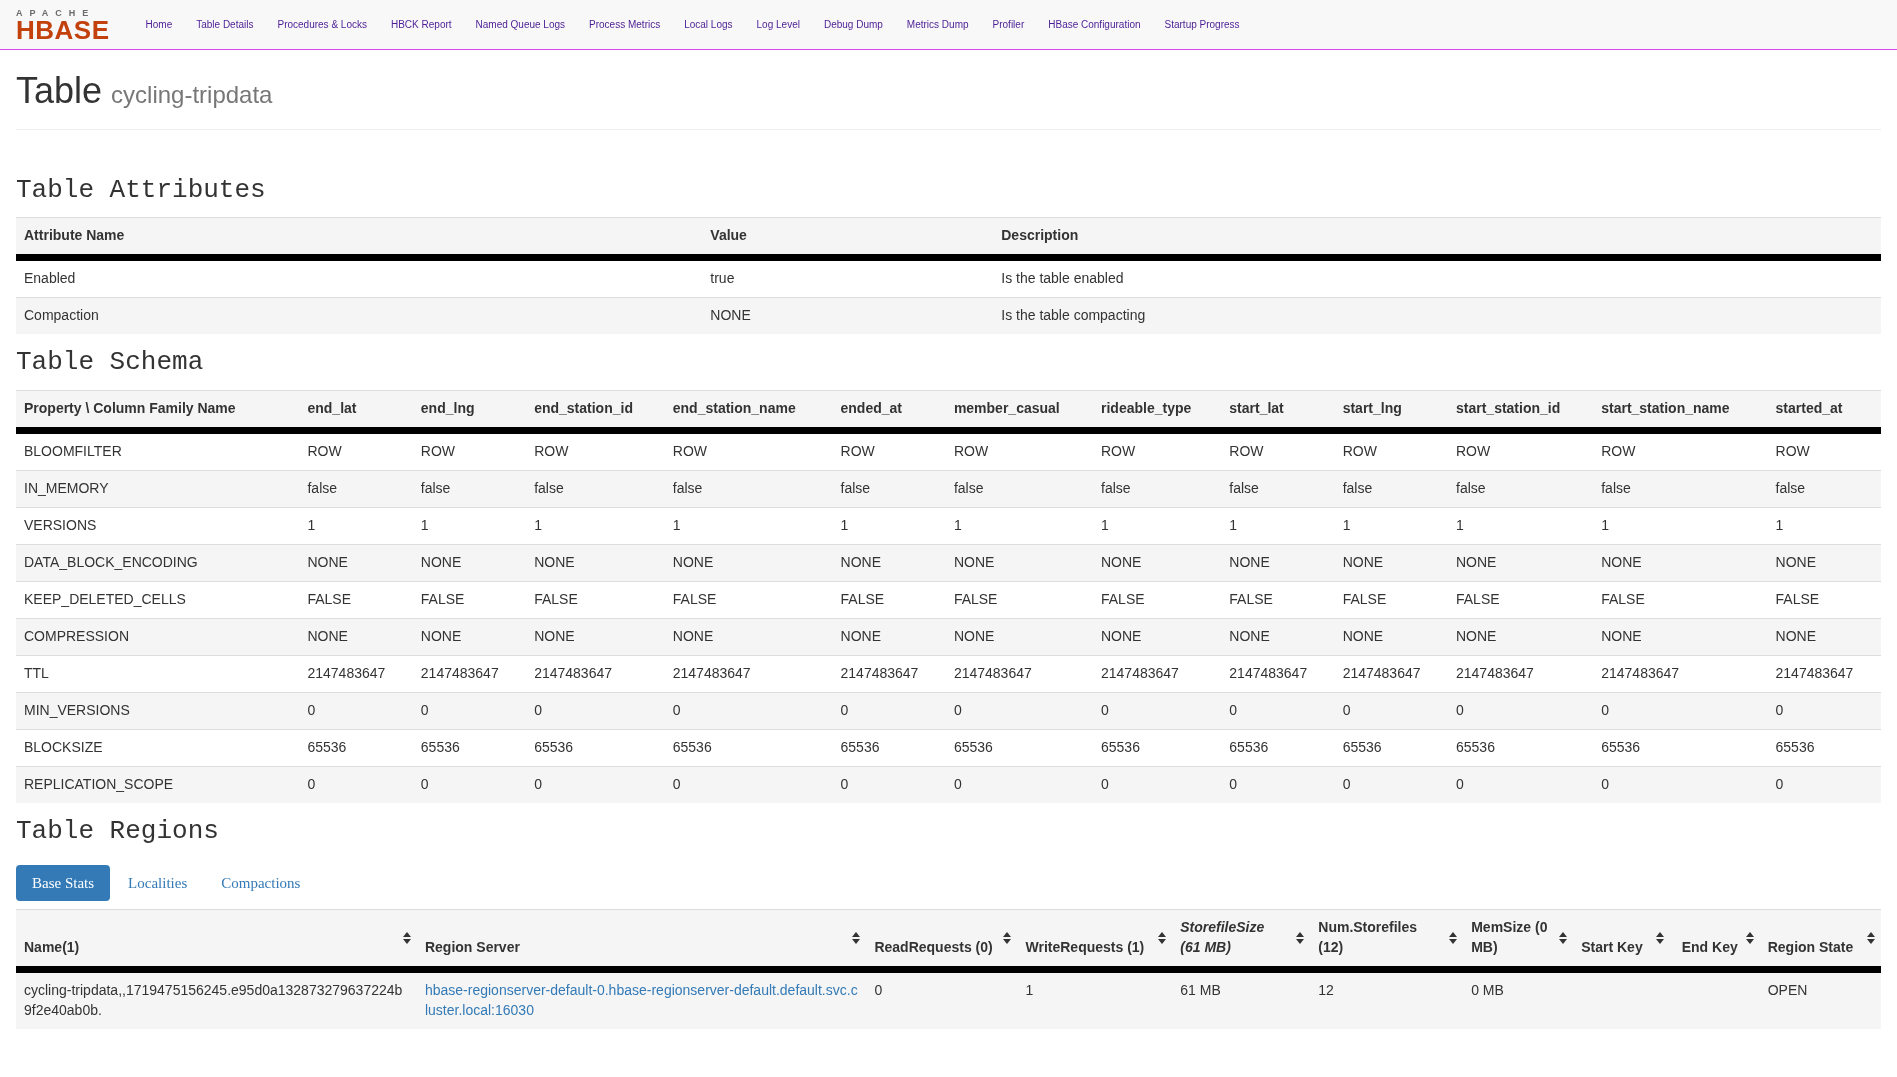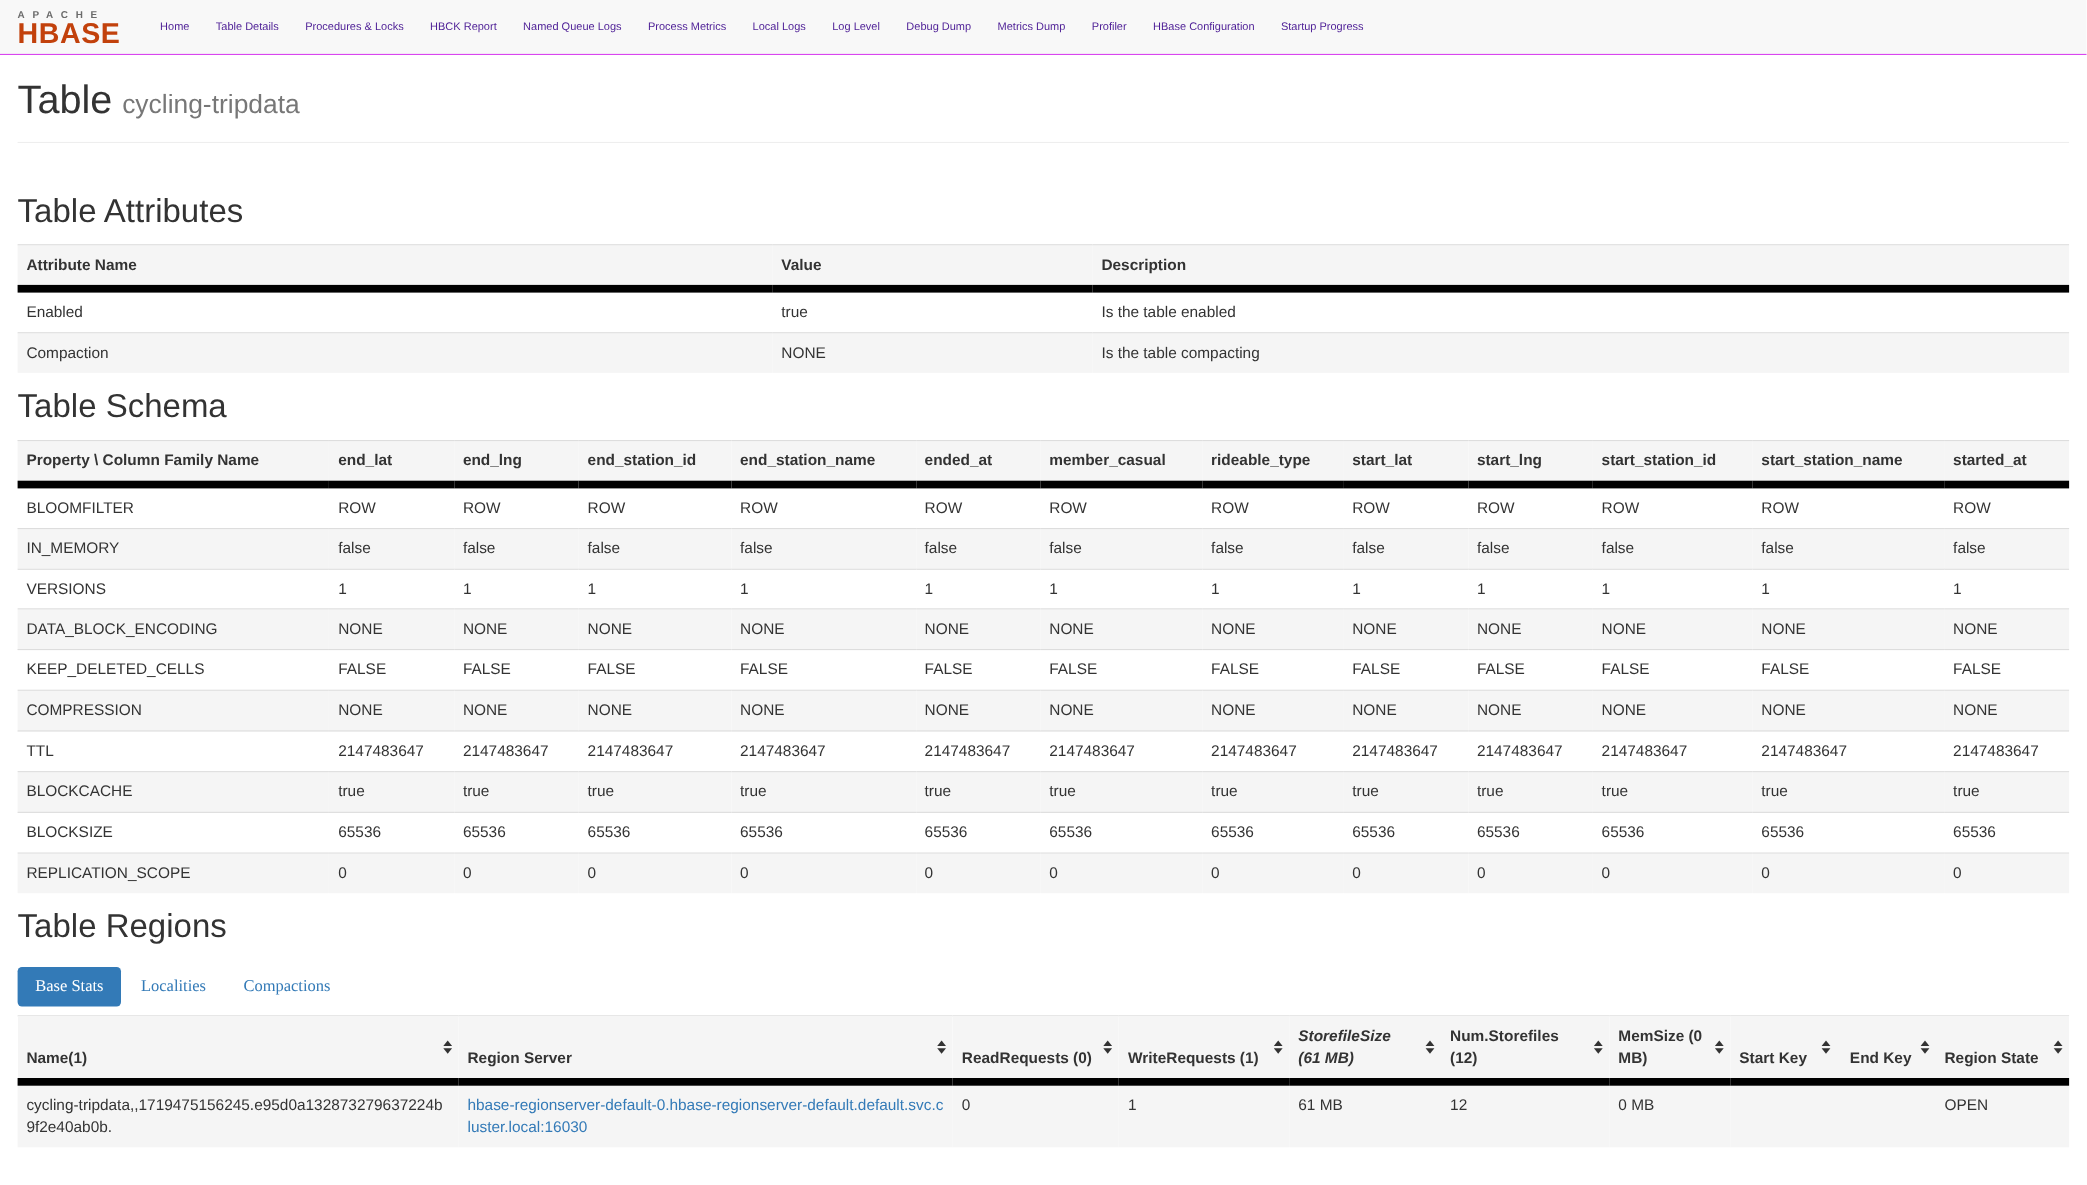--- a/index.html
+++ b/index.html
@@ -33,21 +33,21 @@
     display: block; padding: 15px 12px; font-size: 10px; line-height: 20px;
     color: #4c1d95; text-decoration: none; white-space: nowrap;
   }
 
   
   .container { padding: 0 16px; }
   h1.page-title { font-size: 36px; font-weight: 500; margin: 21px 0 10px; line-height: 1.1; }
   h1 .subtitle { font-size: 24px; font-weight: 400; color: #777; margin-left: 9px; }
   hr.title-rule { border: 0; border-top: 1px solid #eee; margin: 18px 0 0; }
 
-  h2.section-heading { font-size: 30px; font-weight: 500; margin: 14px 0 12px; line-height: 1.15; }
+  h2.section-heading { font-size: 26px; font-weight: 500; margin: 14px 0 12px; line-height: 1.15; font-family: Liberation Mono, monospace; }
   h2#attributes-heading { margin-top: 46px; }
 
   
   table.tbl { width: 100%; border-collapse: collapse; }
   table.tbl th, table.tbl td {
     padding: 8px; line-height: 1.42857; text-align: left; vertical-align: top;
   }
   table.tbl thead th {
     vertical-align: bottom; background: #f5f5f5; font-weight: bold;
     border-top: 1px solid #ddd; border-bottom: 7px solid #000000;
@@ -285,33 +285,33 @@
           <td>2147483647</td>
           <td>2147483647</td>
           <td>2147483647</td>
           <td>2147483647</td>
           <td>2147483647</td>
           <td>2147483647</td>
           <td>2147483647</td>
           <td>2147483647</td>
         </tr>
         <tr>
-          <td>BLOCKCACHE</td>
-          <td>true</td>
-          <td>true</td>
-          <td>true</td>
-          <td>true</td>
-          <td>true</td>
-          <td>true</td>
-          <td>true</td>
-          <td>true</td>
-          <td>true</td>
-          <td>true</td>
-          <td>true</td>
-          <td>true</td>
+          <td>MIN_VERSIONS</td>
+          <td>0</td>
+          <td>0</td>
+          <td>0</td>
+          <td>0</td>
+          <td>0</td>
+          <td>0</td>
+          <td>0</td>
+          <td>0</td>
+          <td>0</td>
+          <td>0</td>
+          <td>0</td>
+          <td>0</td>
         </tr>
         <tr>
           <td>BLOCKSIZE</td>
           <td>65536</td>
           <td>65536</td>
           <td>65536</td>
           <td>65536</td>
           <td>65536</td>
           <td>65536</td>
           <td>65536</td>

